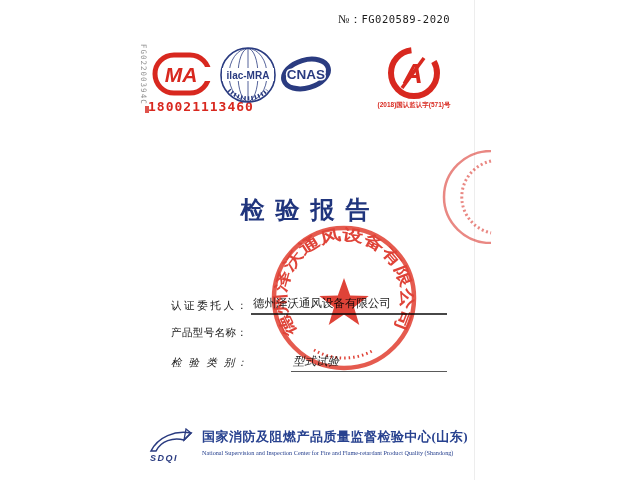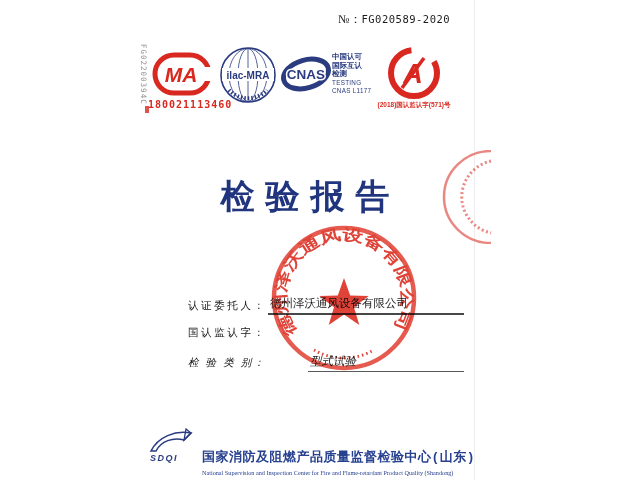--- a/index.html
+++ b/index.html
@@ -15,56 +15,56 @@
 
   
   .side-code{position:absolute;left:139px;top:44px;writing-mode:vertical-rl;text-orientation:sideways;
     font-family:"DejaVu Sans Mono", monospace;font-size:7.5px;color:#8f8f8f;letter-spacing:1px;}
   .side-code-mark{position:absolute;left:145px;top:106px;width:4px;height:7px;background:#d8281f;opacity:.8;}
 
   
   .logo{position:absolute;}
   .cma-logo{left:151px;top:51px;}
   .cma-number{position:absolute;left:148px;top:99px;width:70px;text-align:center;
-    font-family:"DejaVu Sans Mono", monospace;font-size:10px;letter-spacing:1px;color:#d8281f;font-weight:bold;}
+    font-family:"DejaVu Sans Mono", monospace;font-size:13px;letter-spacing:1px;color:#d8281f;font-weight:bold;}
   .ilac-logo{left:219px;top:46px;}
   .cnas-logo{left:281px;top:52px;}
   .cnas-text{position:absolute;left:332px;top:53px;width:56px;color:#2a3b80;line-height:8.5px;}
   .cnas-text .zh{font-size:7.5px;font-weight:bold;font-family:"Liberation Sans", sans-serif;}
   .cnas-text .en{font-size:6.3px;font-family:"Liberation Sans", sans-serif;letter-spacing:.3px;}
   .cal-logo{left:387px;top:46px;}
   .cal-caption{position:absolute;left:360px;top:101px;width:108px;text-align:center;
     font-size:6.5px;font-weight:bold;color:#d8281f;font-family:"Liberation Sans", sans-serif;}
 
   
   .title-wrap{position:absolute;left:90px;top:174px;width:430px;text-align:center;color:#20357d;}
-  .title-zh{font-family:"Liberation Sans", sans-serif;font-size:34px;font-weight:900;
-    letter-spacing:11px;padding-left:11px;}
+  .title-zh{font-family:"Liberation Sans", sans-serif;font-size:24px;font-weight:900;
+    letter-spacing:11px;padding-left:11px;margin-top:20px;}
   .title-en{margin-top:7px;font-family:"Liberation Serif", serif;font-size:17px;font-weight:bold;
     letter-spacing:3px;word-spacing:9px;}
 
   
-  .form-row{position:absolute;left:188px;width:276px;height:19px;display:flex;align-items:flex-end;}
+  .form-row{position:absolute;left:171px;width:276px;height:19px;display:flex;align-items:flex-end;}
   .row-1{top:296px;} .row-2{top:323px;} .row-3{top:353px;font-style:italic;}
   .field-label{flex:none;width:76px;font-size:10.5px;color:#161616;text-align:justify;text-align-last:justify;
     padding-bottom:2px;white-space:nowrap;}
   .field-value{flex:1;margin-left:4px;border-bottom:2px solid #474747;padding:0 2px 2px 2px;
     font-size:11.5px;color:#1d1d1d;white-space:nowrap;}
   .row-2 .field-value{font-family:"DejaVu Sans Mono", monospace;font-size:10.5px;}
   .row-3 .field-value{border-bottom-width:1px;border-bottom-color:#5a5a5a;margin-left:44px;}
 
   
   .seal{position:absolute;left:266px;top:220px;mix-blend-mode:multiply;opacity:.92;}
   
   .partial-stamp{position:absolute;left:441px;top:150px;opacity:.55;}
 
   
   .footer{position:absolute;left:148px;top:428px;width:360px;display:flex;align-items:flex-start;color:#27418f;}
   .footer-text{margin-left:8px;}
-  .footer-zh{font-family:Liberation Mono, monospace;font-size:13px;font-weight:bold;letter-spacing:.5px;white-space:nowrap;margin-top:20px;}
+  .footer-zh{font-family:Liberation Serif, serif;font-size:13px;font-weight:bold;letter-spacing:.5px;white-space:nowrap;}
   .footer-en{margin-top:3px;font-size:6.2px;font-family:"Liberation Serif", serif;white-space:nowrap;}
 </style>
 </head>
 <body>
 
 <div class="page">
 
   <div class="edge-line"></div>
 
   <div class="report-no">
@@ -89,27 +89,20 @@
     <path d="M10 44 A 26 26 0 0 0 48 44" fill="none" stroke="#2a3b80" stroke-width="4" stroke-dasharray="1.5 2"></path>
     <rect x="3" y="22" width="52" height="13" fill="#ffffff"></rect>
     <text x="29" y="32.5" text-anchor="middle" font-family="Liberation Sans, sans-serif" font-size="10" font-weight="bold" fill="#2a3b80">ilac-MRA</text>
   </svg>
 
   <svg class="logo cnas-logo" width="50" height="44" viewBox="0 0 50 44">
     <ellipse cx="25" cy="22" rx="23" ry="14" fill="none" stroke="#2a3b80" stroke-width="5" transform="rotate(-16 25 22)"></ellipse>
     <text x="25" y="27" text-anchor="middle" font-family="Liberation Sans, sans-serif" font-size="13.5" font-weight="900" fill="#2a3b80" stroke="#ffffff" stroke-width="3" paint-order="stroke">CNAS</text>
   </svg>
 
-  <div class="cnas-text">
-    <div class="zh">中国认可</div>
-    <div class="zh">国际互认</div>
-    <div class="zh">检测</div>
-    <div class="en">TESTING</div>
-    <div class="en">CNAS L1177</div>
-  </div>
 
   <svg class="logo cal-logo" width="54" height="54" viewBox="0 0 54 54">
     <circle cx="27" cy="27" r="23" fill="none" stroke="#d8281f" stroke-width="6" stroke-dasharray="118 26.5" stroke-dashoffset="13"></circle>
     <path d="M37 12 L15 42" stroke="#d8281f" stroke-width="3.5" fill="none"></path>
     <text x="26" y="37" text-anchor="middle" font-family="Liberation Sans, sans-serif" font-size="27" font-weight="900" font-style="italic" fill="#d8281f">A</text>
   </svg>
   <div class="cal-caption">(2018)国认监认字(571)号</div>
 
   <div class="title-wrap">
     <div class="title-zh">检验报告</div>
@@ -118,21 +111,21 @@
   <svg class="partial-stamp" width="52" height="94" viewBox="0 0 52 94">
     <path d="M50 1 A 47 46 0 0 0 50 93" fill="none" stroke="#d8281f" stroke-width="2.5"></path>
     <path d="M50 11 A 38 37 0 0 0 50 83" fill="none" stroke="#d8281f" stroke-width="3" stroke-dasharray="2 2.5"></path>
   </svg>
 
   <div class="form-row row-1">
     <span class="field-label">认证委托人：</span>
     <span class="field-value">德州泽沃通风设备有限公司</span>
   </div>
   <div class="form-row row-2">
-    <span class="field-label">国认监认字：</span>
+    <span class="field-label">产品型号名称：</span>
   </div>
   <div class="form-row row-3">
     <span class="field-label">检 验 类 别：</span>
     <span class="field-value">型式试验</span>
   </div>
 
   <svg class="seal" width="156" height="156" viewBox="-78 -78 156 156">
     <defs>
       <path id="sealArc" d="M -47 34 A 58 58 0 1 1 47 34" fill="none"></path>
     </defs>

